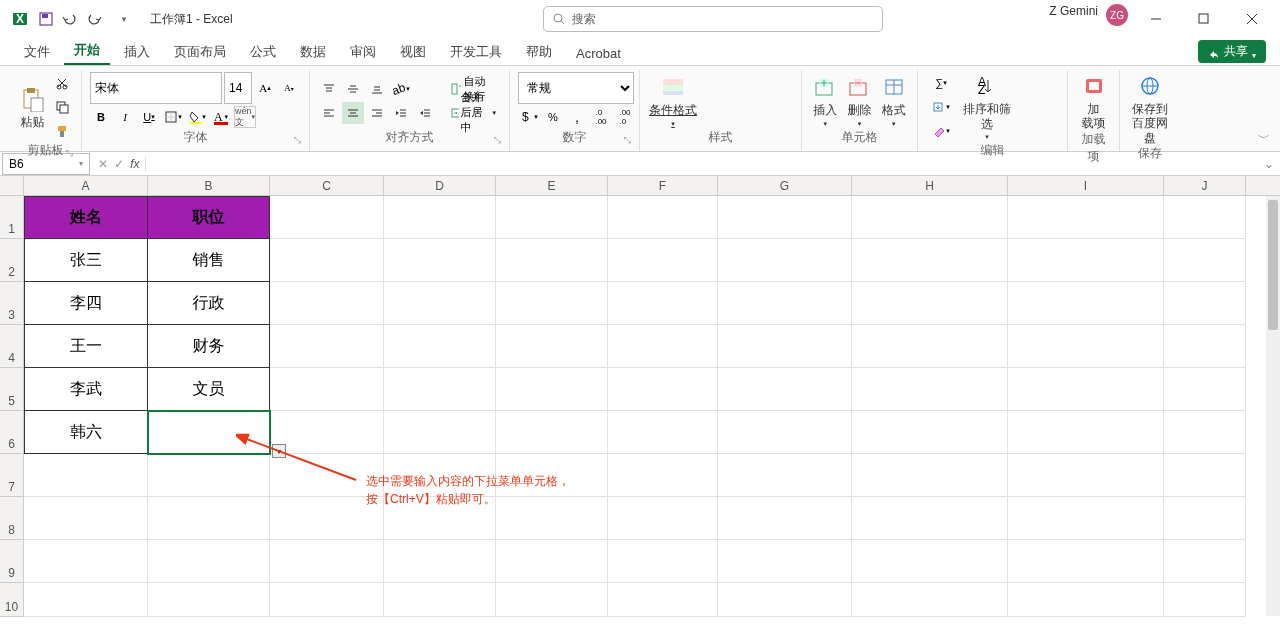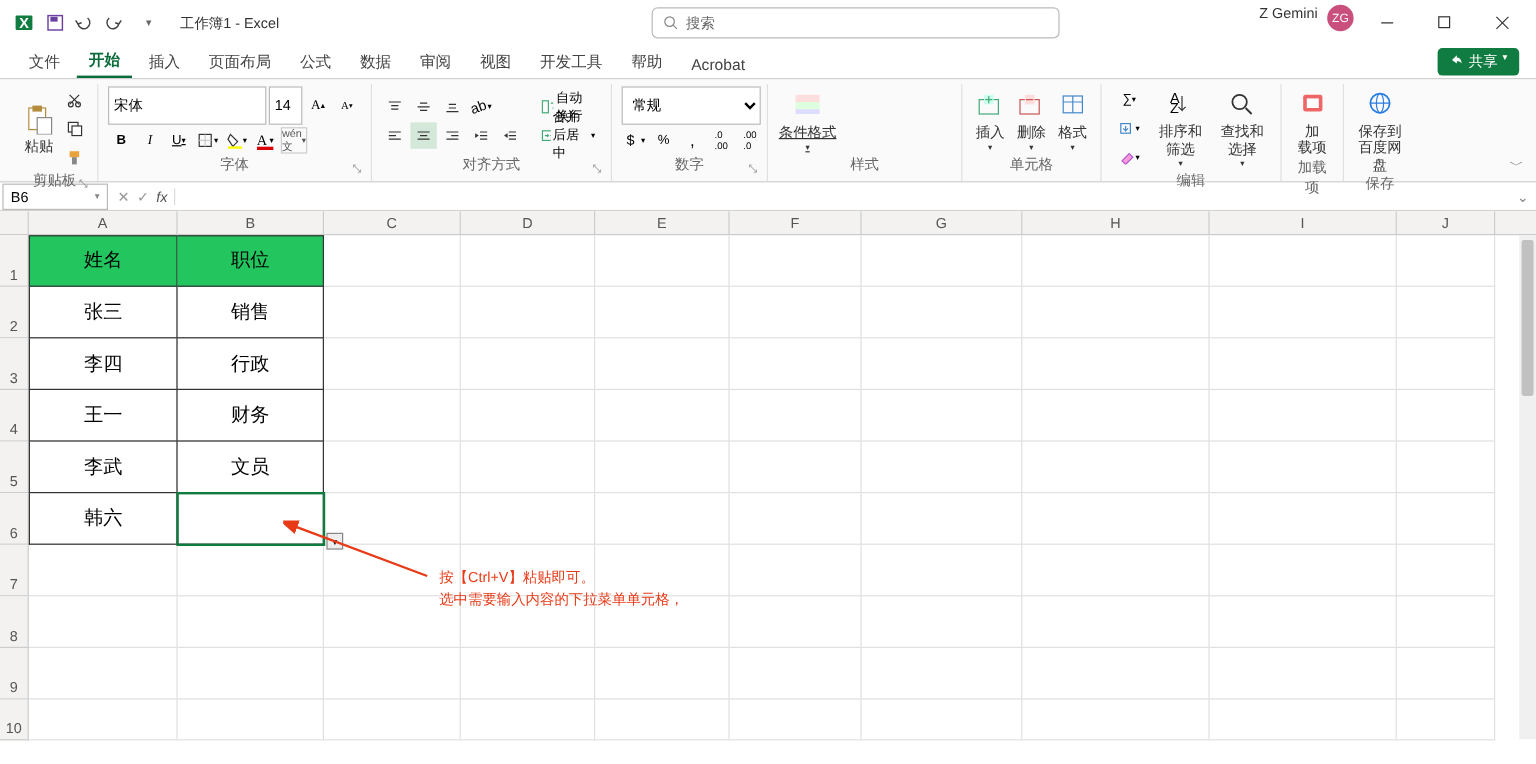--- a/index.html
+++ b/index.html
@@ -13,21 +13,21 @@
 .titlebar .search { flex: 0 0 340px; height: 26px; margin-left: 310px; border: 1px solid #bbb; border-radius: 5px; display:flex; align-items:center; padding: 0 8px; color:#666; gap:6px; }
 .titlebar .right { margin-left: auto; display:flex; align-items:flex-start; gap:8px; }
 .titlebar .avatar { width: 22px; height: 22px; border-radius: 50%; background:#c94f7c; color:#fff; display:flex; align-items:center; justify-content:center; font-size:10px; }
 .titlebar .winbtn { width: 40px; height: 30px; display:flex; align-items:center; justify-content:center; cursor:pointer; }
 
 
 .tabs { height: 28px; display:flex; align-items:flex-end; padding: 0 14px; border-bottom: 1px solid #d0d0d0; gap: 4px; position:relative; }
 .tab { padding: 4px 10px; font-size: 13px; cursor:pointer; color:#444; }
 .tab.active { font-weight: 600; border-bottom: 2px solid #0b6b3a; color:#0b6b3a; }
 .tab.file { color:#444; }
-.share { position:absolute; right:14px; top:2px; background:#107c41; color:#fff; padding:3px 10px; border-radius:4px; font-size:12px; display:flex; align-items:flex-start; gap:4px; }
+.share { position:absolute; right:14px; top:2px; background:#107c41; color:#fff; padding:3px 10px; border-radius:4px; font-size:12px; display:flex; align-items:flex-end; gap:4px; }
 
 
 .ribbon { height: 86px; background:#fafafa; border-bottom:1px solid #d0d0d0; display:flex; padding: 4px 10px 0 10px; }
 .group { border-right: 1px solid #e0e0e0; padding: 2px 8px; display:flex; flex-direction:column; justify-content:space-between; }
 .group-content { flex:1; display:flex; align-items:center; gap:4px; }
 .group-label { text-align:center; font-size:11px; color:#666; padding-bottom:3px; position:relative; }
 .group-label .dlg { position:absolute; right:0; bottom:3px; font-size:9px; color:#888; cursor:pointer; }
 .rbtn-big { width:40px; display:flex; flex-direction:column; align-items:center; gap:2px; cursor:pointer; font-size:11px; color:#333; text-align:center; line-height:1.2; }
 .rbtn-big .ico { width:28px; height:28px; display:flex; align-items:center; justify-content:center; border:1px solid transparent; }
 .rbtn-sm { width:22px; height:22px; display:flex; align-items:center; justify-content:center; cursor:pointer; border:1px solid transparent; font-size:11px; }
@@ -46,21 +46,21 @@
 .gridwrap { position:relative; height:461px; overflow:hidden; }
 .colheaders { display:flex; height:20px; background:#f3f2f1; border-bottom:1px solid #ccc; }
 .corner { width:24px; border-right:1px solid #ccc; background:#f3f2f1; }
 .colh { border-right:1px solid #ccc; text-align:center; font-size:12px; color:#555; line-height:20px; cursor:pointer; }
 .rowheaders { position:absolute; left:0; top:20px; width:24px; }
 .rowh { height:43px; border-bottom:1px solid #ccc; border-right:1px solid #ccc; background:#f3f2f1; text-align:center; font-size:12px; color:#555; display:flex; align-items:flex-end; justify-content:center; padding-bottom:2px; cursor:pointer; }
 .rowh.small { height:34px; }
 .cells { position:absolute; left:24px; top:20px; }
 .cell { position:absolute; border-right:1px solid #e0e0e0; border-bottom:1px solid #e0e0e0; display:flex; align-items:center; justify-content:center; font-size:16px; font-family: "SimSun","宋体",serif; }
 .tblcell { border-right:1px solid #333; border-bottom:1px solid #333; }
-.tblhdr { background:#22c55e; font-weight:400; border-top:1px solid #333; }
+.tblhdr { background:#a21caf; font-weight:700; border-top:1px solid #333; }
 .left-b { border-left:1px solid #333; }
 .selected { outline: 2px solid #0f7b3e; outline-offset:-1px; }
 .dropdown-handle { position:absolute; width:14px; height:14px; border:1px solid #888; background:#eee; display:flex; align-items:center; justify-content:center; font-size:8px; cursor:pointer; }
 
 
 .arrow { position:absolute; pointer-events:none; }
 .annot { position:absolute; color:#e83a17; font-size:20px; font-family:"Microsoft YaHei"; line-height:1.5; }
 
 
 .vscroll { position:absolute; right:0; top:196px; width:14px; height:420px; background:#f0f0f0; }
@@ -416,30 +416,20 @@
       </div>
       <div class="rbtn-big" style="width:54px;">
         <div class="ico">
             <svg width="22" height="20">
               <text x="2" y="10" font-size="8">A</text>
               <text x="2" y="18" font-size="8">Z</text>
               <path d="M12 4 v12 l-3 -3 m3 3 l3 -3" stroke="#333" fill="none"></path>
             </svg>
           </div>
         <span>排序和筛选</span>
-          <span style="font-size:7px;">▾</span>
-      </div>
-      <div class="rbtn-big" style="width:54px;">
-        <div class="ico">
-            <svg width="22" height="20">
-              <circle cx="9" cy="9" r="6" fill="none" stroke="#333" stroke-width="1.5"></circle>
-              <line x1="14" y1="14" x2="19" y2="19" stroke="#333" stroke-width="1.5"></line>
-            </svg>
-          </div>
-        <span>查找和选择</span>
           <span style="font-size:7px;">▾</span>
       </div>
     </div>
     <div class="group-label"><span>编辑</span></div>
   </div>
 
   <div class="group" style="width:52px;">
     <div class="group-content">
       <div class="rbtn-big" style="width:40px;">
         <div class="ico">
@@ -633,20 +623,20 @@
 
   <svg class="arrow" style="left:236px; top:256px;" width="130" height="60">
     <defs>
         <marker id="ah" markerWidth="10" markerHeight="10" refX="2" refY="3" orient="auto">
           <path d="M0,0 L0,6 L8,3 Z" fill="#e83a17"></path>
         </marker>
       </defs>
     <line x1="120" y1="48" x2="8" y2="6" stroke="#e83a17" stroke-width="2" marker-end="url(#ah)"></line>
   </svg>
   <div class="annot" style="left:366px; top:296px;">
+    <div>选中需要输入内容的下拉菜单单元格，</div>
     <div>按【Ctrl+V】粘贴即可。</div>
-    <div>选中需要输入内容的下拉菜单单元格，</div>
   </div>
 </div>
 
 <div class="vscroll">
   <div class="vthumb" style="top:4px; height:130px;"></div>
 </div>
 
 </body></html>

